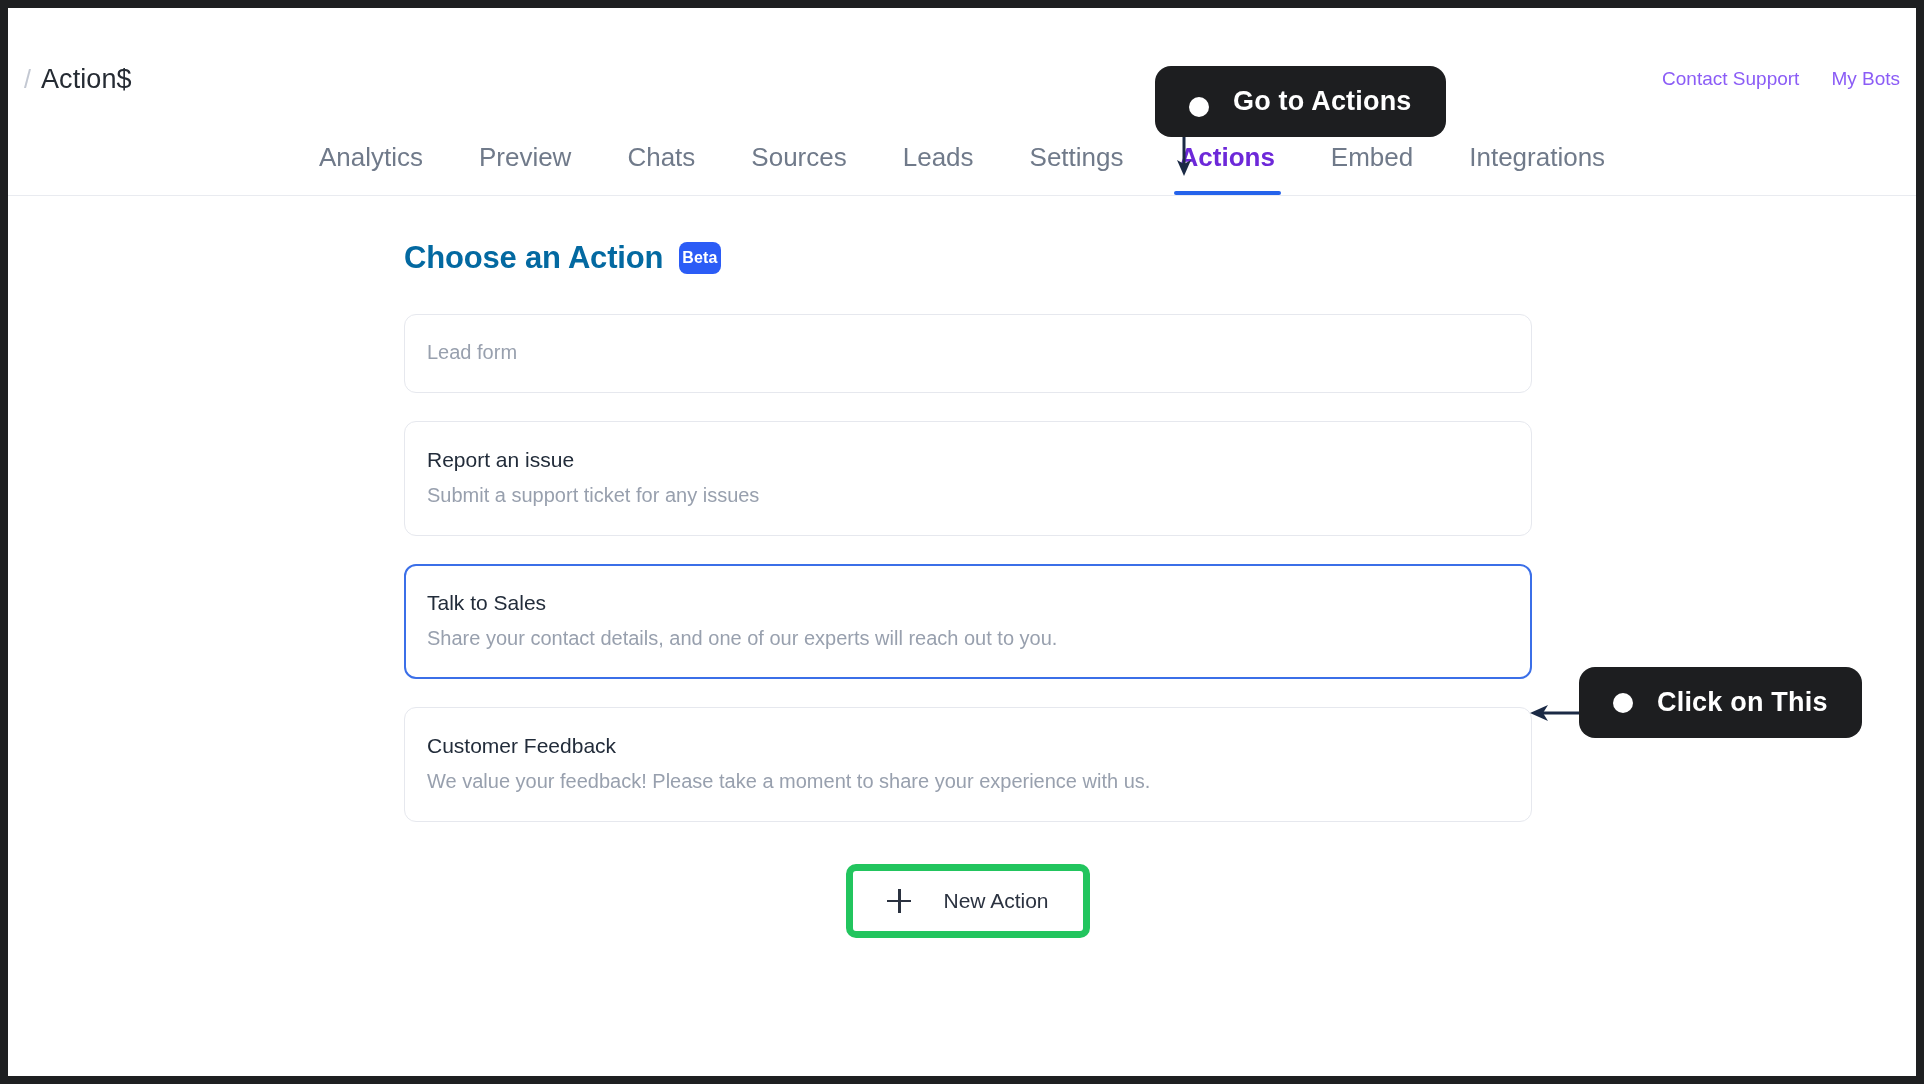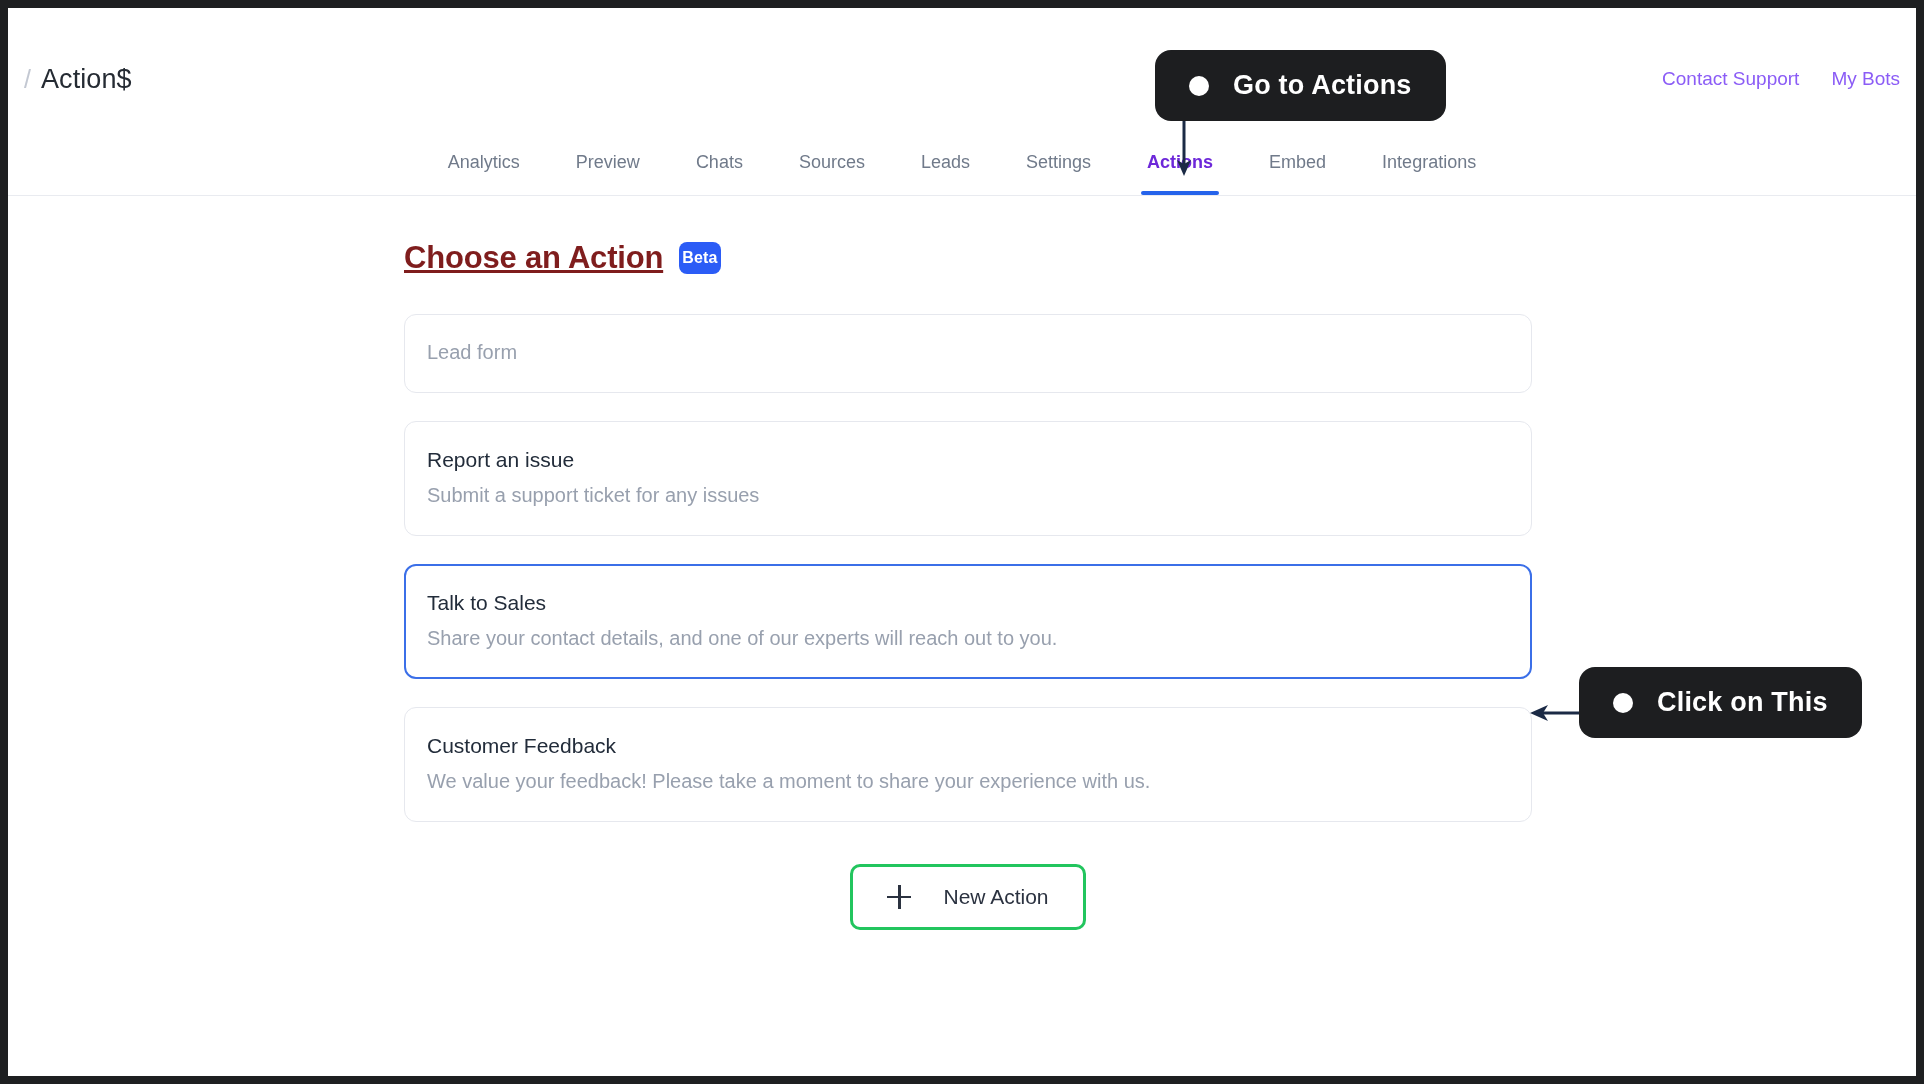--- a/index.html
+++ b/index.html
@@ -70,21 +70,21 @@
     left: 0;
     right: 0;
     bottom: 0;
     display: flex;
     justify-content: center;
     gap: 0;
   }
   .tab {
     position: relative;
     padding: 0 28px 22px 28px;
-    font-size: 18px;
+    font-size: 26px;
     color: #707a8a;
     cursor: pointer;
     white-space: nowrap;
   }
   .tab.active {
     color: #6d28d9;
     font-weight: 700;
   }
   .tab.active::after {
     content: "";
@@ -106,23 +106,22 @@
   .section-head {
     display: flex;
     align-items: center;
     gap: 16px;
     margin-left: 396px;
     margin-bottom: 38px;
   }
   .section-title {
     font-size: 31px;
     font-weight: 700;
-    color: #7f1d1d;
+    color: #0369a1;
     letter-spacing: -.2px;
-    text-decoration: underline;
   }
   .beta-badge {
     background: #2b5cf6;
     color: #ffffff;
     font-size: 16px;
     font-weight: 700;
     padding: 7px 3px;
     border-radius: 8px;
     letter-spacing: .2px;
   }
@@ -162,21 +161,21 @@
     margin-left: 396px;
     width: 1128px;
     display: flex;
     justify-content: center;
     margin-top: 42px;
   }
   .new-action-btn {
     display: flex;
     align-items: center;
     gap: 32px;
-    border: 3px solid #22c55e;
+    border: 7px solid #22c55e;
     border-radius: 10px;
     background: #ffffff;
     padding: 18px 34px;
     font-size: 21px;
     color: #2b3240;
     cursor: pointer;
     font-family: "Liberation Sans", sans-serif;
   }
   .plus-icon {
     display: inline-block;
@@ -211,21 +210,21 @@
     flex: 0 0 auto;
   }
   .callout .callout-text {
     color: #ffffff;
     font-size: 27px;
     font-weight: 700;
     white-space: nowrap;
     letter-spacing: .2px;
   }
 
-  #callout-actions { left: 1147px; top: 42px; }
+  #callout-actions { left: 1147px; top: 58px; align-items: flex-end; }
   #callout-click   { left: 1571px; top: 659px; }
 
   .arrow-svg {
     position: absolute;
     z-index: 39;
     overflow: visible;
   }
   #arrow-actions { left: 1168px; top: 110px; }
   #arrow-click   { left: 1520px; top: 690px; }
 </style>

